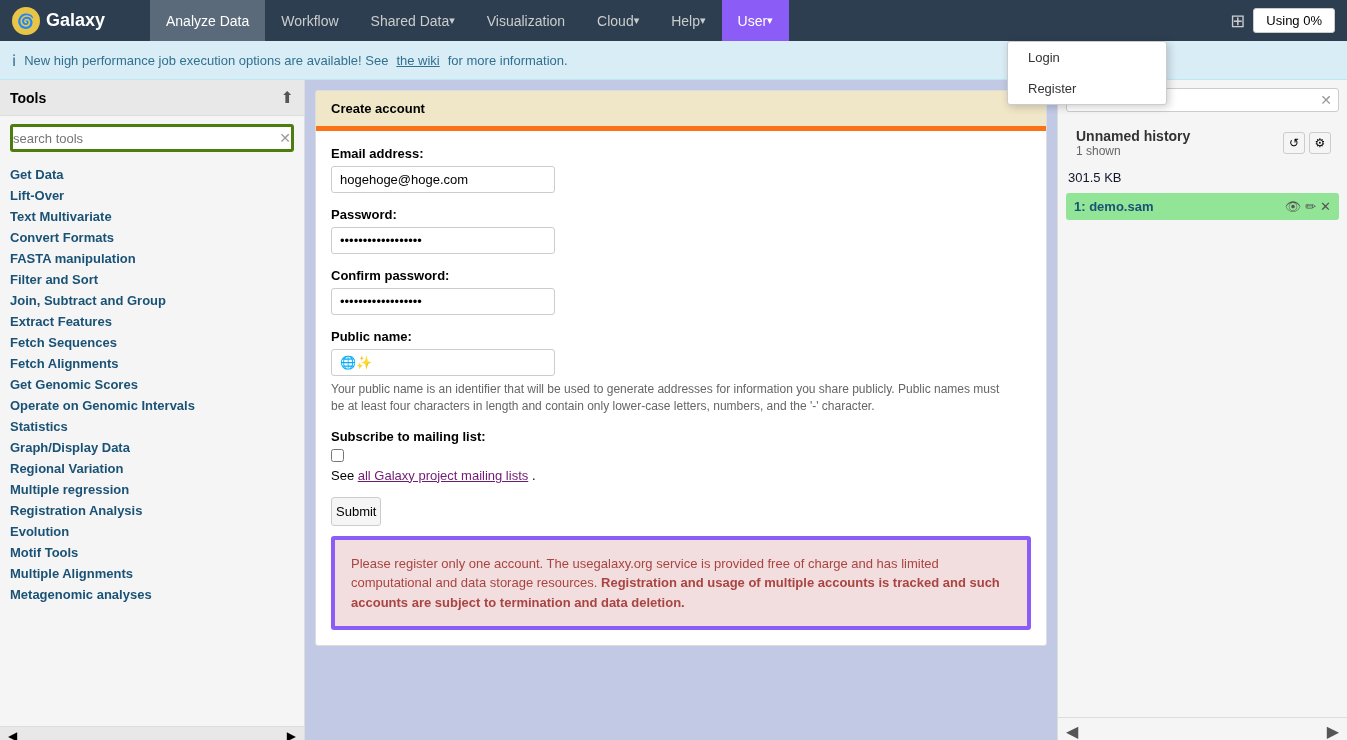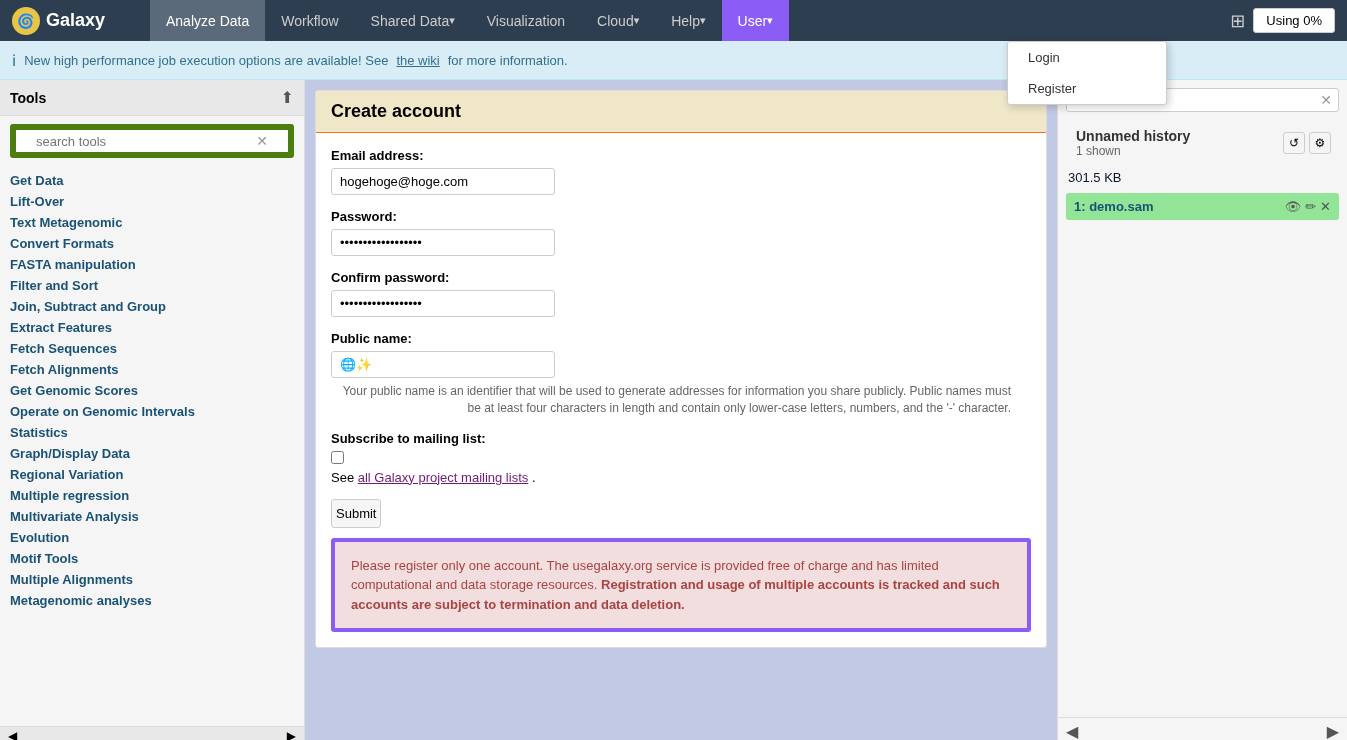--- a/index.html
+++ b/index.html
@@ -62,22 +62,22 @@
     .sidebar-header {
       display: flex; align-items: center; justify-content: space-between;
       padding: 8px 10px; background: #e8e8e8; border-bottom: 1px solid #ddd;
     }
     .sidebar-title { font-weight: bold; font-size: 14px; }
     .sidebar-upload { cursor: pointer; color: #555; font-size: 16px; }
     .search-box-wrap {
       padding: 8px 10px; background: #f5f5f5;
     }
     .search-box {
-      display: flex; align-items: center; border: 6px solid #4d7c0f;
-      border-radius: 3px; background: white; padding: 3px 20px;
+      display: flex; align-items: center; border: 3px solid #4d7c0f;
+      border-radius: 3px; background: white; padding: 3px 0;
       width: 100%;
     }
     .search-box input {
       border: none; outline: none; flex: 1; font-size: 13px; color: #999;
     }
     .search-clear { color: #999; cursor: pointer; font-size: 14px; }
     .tool-list { overflow-y: auto; flex: 1; padding: 4px 10px; }
     .tool-item {
       display: block; color: #1a5276; font-weight: bold; font-size: 13px;
       padding: 3px 0; cursor: pointer; text-decoration: none;
@@ -90,32 +90,32 @@
 
     
     .center-panel { flex: 1; overflow-y: auto; padding: 10px; }
 
     
     .form-panel {
       background: white; border: 1px solid #ddd; border-radius: 3px;
       margin-bottom: 10px; overflow: hidden;
     }
     .form-header {
-      background: #f0e6c8; padding: 10px 15px; font-size: 18px; font-weight: bold;
-      border-bottom: 1px solid #f97316;
+      background: #f0e6c8; padding: 10px 15px; font-size: 13px; font-weight: bold;
+      border-bottom: 5px solid #f97316;
     }
     .form-body { padding: 15px; }
     .form-group { margin-bottom: 14px; }
     .form-label { display: block; font-weight: bold; margin-bottom: 5px; font-size: 13px; }
     .form-control {
       width: 224px; padding: 5px 8px; border: 1px solid #ccc;
       border-radius: 3px; font-size: 13px;
     }
     .form-hint {
-      font-size: 12px; color: #666; margin-top: 5px; max-width: 680px; line-height: 1.4; text-align: right;
+      font-size: 12px; color: #666; margin-top: 5px; max-width: 680px; line-height: 1.4;
     }
     .form-check { display: flex; align-items: center; gap: 6px; margin-bottom: 6px; }
     .mailing-text { font-size: 13px; }
     .mailing-link { color: #701a75; }
     .submit-btn {
       background: #f5f5f5; border: 1px solid #ccc; padding: 6px 4px;
       border-radius: 3px; cursor: pointer; font-size: 13px;
     }
 
     
@@ -203,35 +203,35 @@
     </div>
     <div class="search-box-wrap">
       <div class="search-box">
         <input type="text" placeholder="search tools" style="">
         <span class="search-clear">✕</span>
       </div>
     </div>
     <div class="tool-list">
       <a class="tool-item" href="#">Get Data</a>
       <a class="tool-item" href="#">Lift-Over</a>
-      <a class="tool-item" href="#">Text Metagenomic</a>
+      <a class="tool-item" href="#">Text Multivariate</a>
       <a class="tool-item" href="#">Convert Formats</a>
       <a class="tool-item" href="#">FASTA manipulation</a>
       <a class="tool-item" href="#">Filter and Sort</a>
       <a class="tool-item" href="#">Join, Subtract and Group</a>
       <a class="tool-item" href="#">Extract Features</a>
       <a class="tool-item" href="#">Fetch Sequences</a>
       <a class="tool-item" href="#">Fetch Alignments</a>
       <a class="tool-item" href="#">Get Genomic Scores</a>
       <a class="tool-item" href="#">Operate on Genomic Intervals</a>
       <a class="tool-item" href="#">Statistics</a>
       <a class="tool-item" href="#">Graph/Display Data</a>
       <a class="tool-item" href="#">Regional Variation</a>
       <a class="tool-item" href="#">Multiple regression</a>
-      <a class="tool-item" href="#">Multivariate Analysis</a>
+      <a class="tool-item" href="#">Registration Analysis</a>
       <a class="tool-item" href="#">Evolution</a>
       <a class="tool-item" href="#">Motif Tools</a>
       <a class="tool-item" href="#">Multiple Alignments</a>
       <a class="tool-item" href="#">Metagenomic analyses</a>
     </div>
     <div class="sidebar-scroll-bar">
       <span>◀</span>
       <span>▶</span>
     </div>
   </div>

